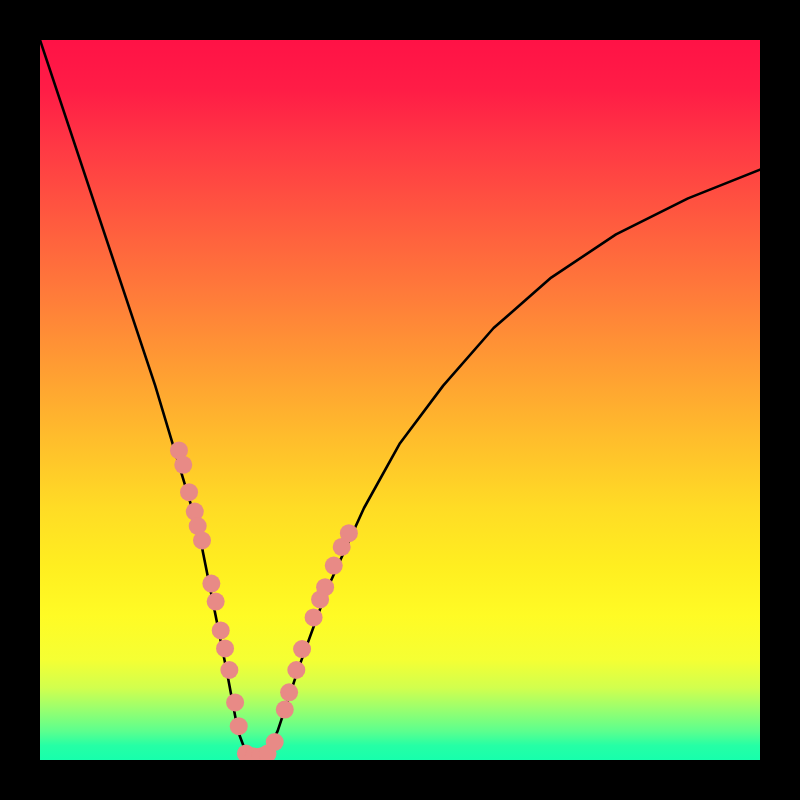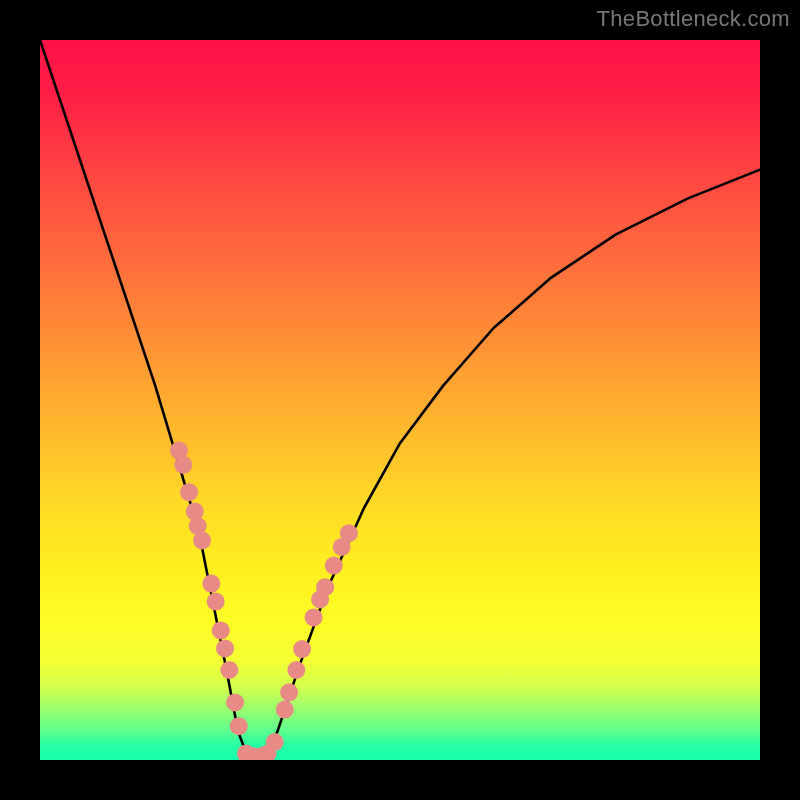--- a/index.html
+++ b/index.html
@@ -57,21 +57,20 @@
     left: 0;
     top: 0;
     width: 720px;
     height: 720px;
   }
 </style>
 </head>
 <body>
 
 <div class="outer">
-  <div class="watermark">TheBottleneck.com</div>
   <div class="plot">
     <svg class="overlay" viewBox="0 0 720 720" preserveAspectRatio="none">
       <path id="curve-path" fill="none" stroke="#000" stroke-width="2.6" stroke-linecap="round" stroke-linejoin="round" d="M0.00 0.00 L28.80 86.40 L57.60 172.80 L86.40 259.20 L115.20 345.60 L136.80 417.60 L158.40 489.60 L172.80 561.60 L187.20 633.60 L198.00 691.20 L208.80 720.00 L223.20 720.00 L237.60 691.20 L259.20 626.40 L288.00 547.20 L324.00 468.00 L360.00 403.20 L403.20 345.60 L453.60 288.00 L511.20 237.60 L576.00 194.40 L648.00 158.40 L720.00 129.60"></path>
       <g id="scatter-group">
           <circle cx="138.96" cy="410.40" r="9" fill="#e88a86"></circle>
           <circle cx="143.28" cy="424.80" r="9" fill="#e88a86"></circle>
           <circle cx="149.04" cy="452.16" r="9" fill="#e88a86"></circle>
           <circle cx="154.80" cy="471.60" r="9" fill="#e88a86"></circle>
           <circle cx="157.68" cy="486.00" r="9" fill="#e88a86"></circle>
           <circle cx="162.00" cy="500.40" r="9" fill="#e88a86"></circle>

